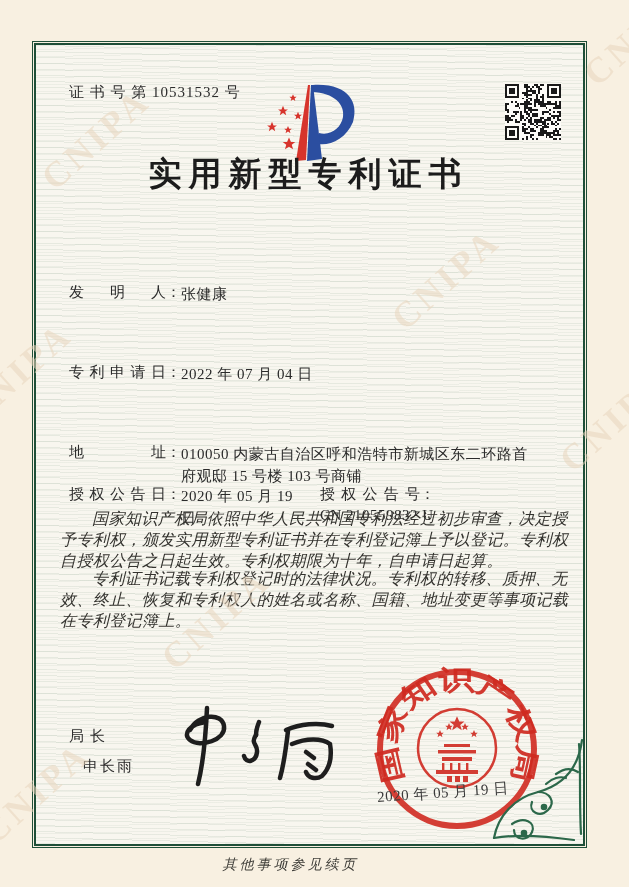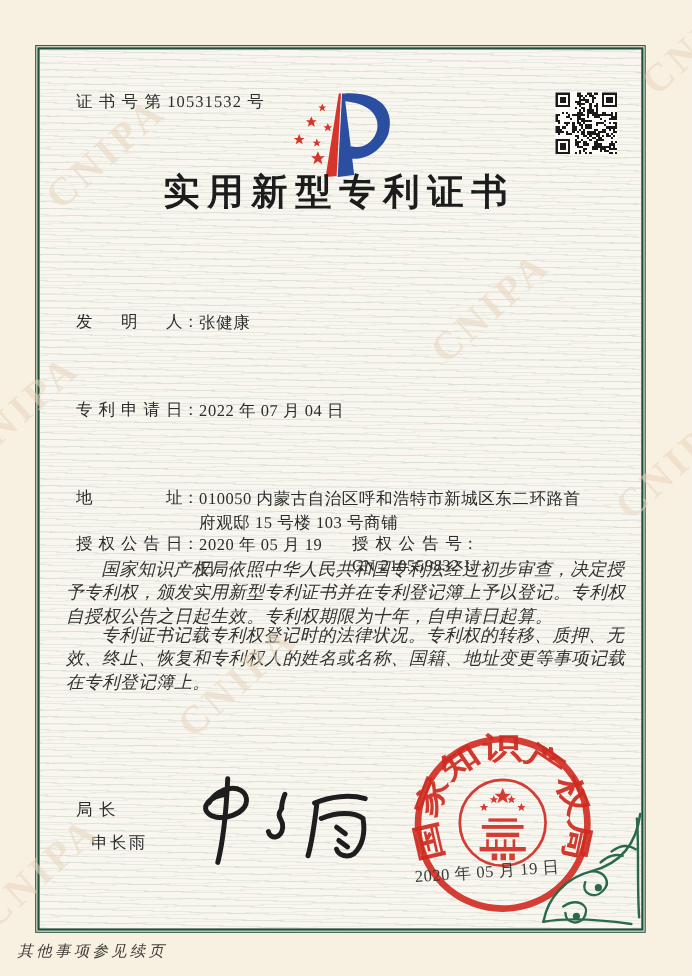--- a/index.html
+++ b/index.html
@@ -66,22 +66,22 @@
     position:absolute;left:377px;top:782px;width:170px;
     font-size:15px;color:#3a3a3a;letter-spacing:.5px;
     transform:rotate(-4deg);
   }
   .flourish{position:absolute;left:486px;top:738px;width:100px;height:104px;}
   .page-num{
     position:absolute;left:32px;top:813px;width:553px;text-align:center;
     font-size:13px;color:#33332f;letter-spacing:1px;
   }
   .footer-note{
-    position:absolute;left:0;top:856px;width:581px;
-    font-size:14px;font-style:italic;letter-spacing:3px;color:#3f3e39;margin-left:16px;
+    position:absolute;left:0;top:856px;width:581px;text-align:center;
+    font-size:14px;font-style:italic;letter-spacing:3px;color:#3f3e39;
   }
 </style>
 </head>
 <body>
 
 <div class="page">
 
   <span class="wm" style="left:30px;top:118px">CNIPA</span>
   <span class="wm" style="left:380px;top:258px">CNIPA</span>
   <span class="wm" style="left:548px;top:400px">CNIPA</span>

